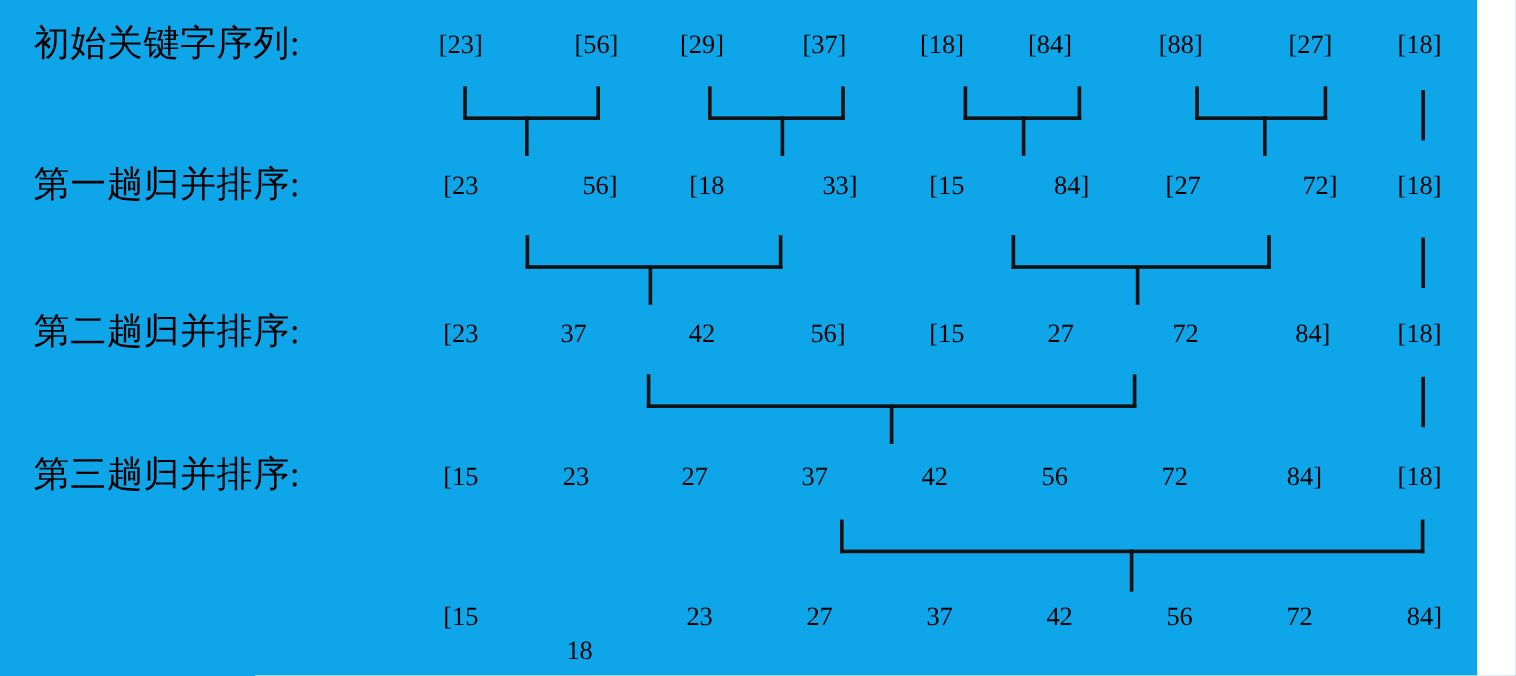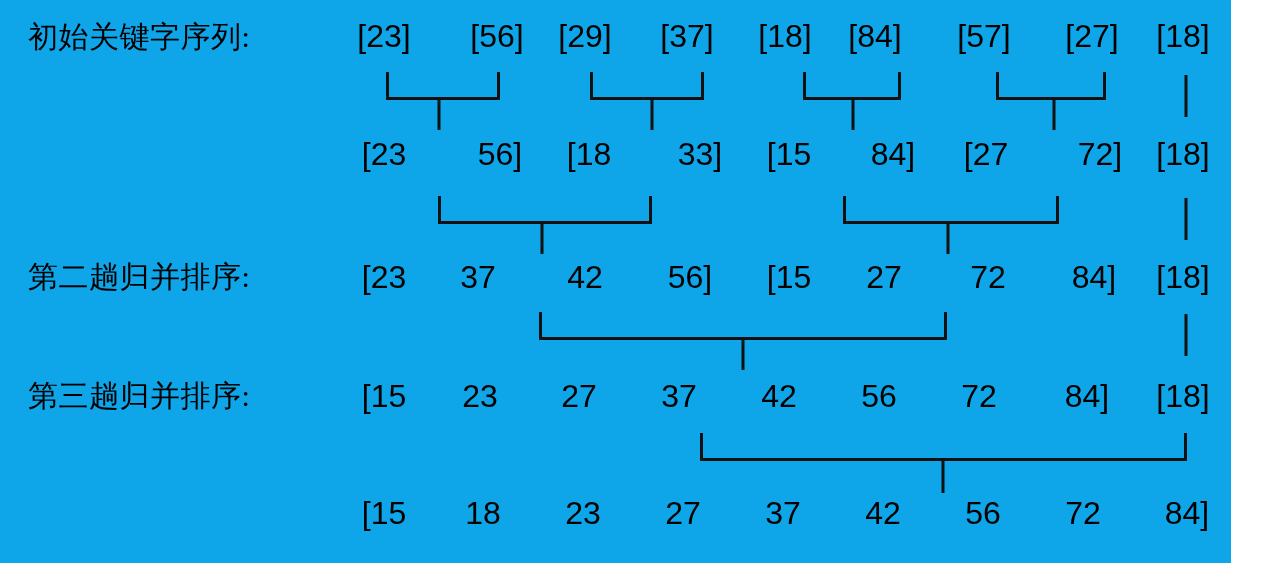--- a/index.html
+++ b/index.html
@@ -23,22 +23,22 @@
     position: absolute;
     font-family: "Liberation Serif", "DejaVu Serif", serif;
     font-size: 30px;
     line-height: 30px;
     letter-spacing: 0.5px;
     white-space: nowrap;
     color: #000000;
   }
   .cell {
     position: absolute;
-    font-family: Liberation Sans, sans-serif;
-    font-size: 32px;
+    font-family: Liberation Serif, serif;
+    font-size: 22px;
     line-height: 31px;
     white-space: nowrap;
     color: #000000;
     text-align: center;
     transform: translateX(-50%);
   }
   
   .bracket {
     position: absolute;
   }
@@ -70,30 +70,31 @@
     background: #111111;
     transform: translateX(-50%);
   }
 </style>
 </head>
 <body>
 
 <div id="canvas">
 
   <div class="row-label" style="left:28px; top:22px;">初始关键字序列:</div>
+  <div class="row-label" style="left:28px; top:139px;">第一趟归并排序:</div>
   <div class="row-label" style="left:28px; top:381px;">第三趟归并排序:</div>
   <div class="row-label" style="left:28px; top:262px;">第二趟归并排序:</div>
 
   <div class="cell" style="left:384px; top:21px;">[23]</div>
   <div class="cell" style="left:497px; top:21px;">[56]</div>
   <div class="cell" style="left:585px; top:21px;">[29]</div>
   <div class="cell" style="left:687px; top:21px;">[37]</div>
   <div class="cell" style="left:785px; top:21px;">[18]</div>
   <div class="cell" style="left:875px; top:21px;">[84]</div>
-  <div class="cell" style="left:984px; top:21px;">[57]</div>
+  <div class="cell" style="left:984px; top:21px;">[88]</div>
   <div class="cell" style="left:1092px; top:21px;">[27]</div>
   <div class="cell" style="left:1183px; top:21px;">[18]</div>
 
   <div class="bracket" style="left:386px; top:72px; width:114px; height:28px;">
     <div class="arm-l" style="height:28px;"></div>
     <div class="arm-r" style="height:28px;"></div>
     <div class="bar" style="top:25px;"></div>
     <div class="stem" style="left:53px; top:25px; height:33px;"></div>
   </div>
 
@@ -176,21 +177,21 @@
   <div class="cell" style="left:1183px; top:381px;">[18]</div>
 
   <div class="bracket" style="left:700px; top:433px; width:487px; height:28px;">
     <div class="arm-l" style="height:28px;"></div>
     <div class="arm-r" style="height:28px;"></div>
     <div class="bar" style="top:25px;"></div>
     <div class="stem" style="left:243px; top:25px; height:35px;"></div>
   </div>
 
   <div class="cell" style="left:384px; top:498px;">[15</div>
-  <div class="cell" style="left:483px; top:498px;">18</div>
+  <div class="cell" style="left:483px; top:526px;">18</div>
   <div class="cell" style="left:583px; top:498px;">23</div>
   <div class="cell" style="left:683px; top:498px;">27</div>
   <div class="cell" style="left:783px; top:498px;">37</div>
   <div class="cell" style="left:883px; top:498px;">42</div>
   <div class="cell" style="left:983px; top:498px;">56</div>
   <div class="cell" style="left:1083px; top:498px;">72</div>
   <div class="cell" style="left:1187px; top:498px;">84]</div>
 
 </div>
 

